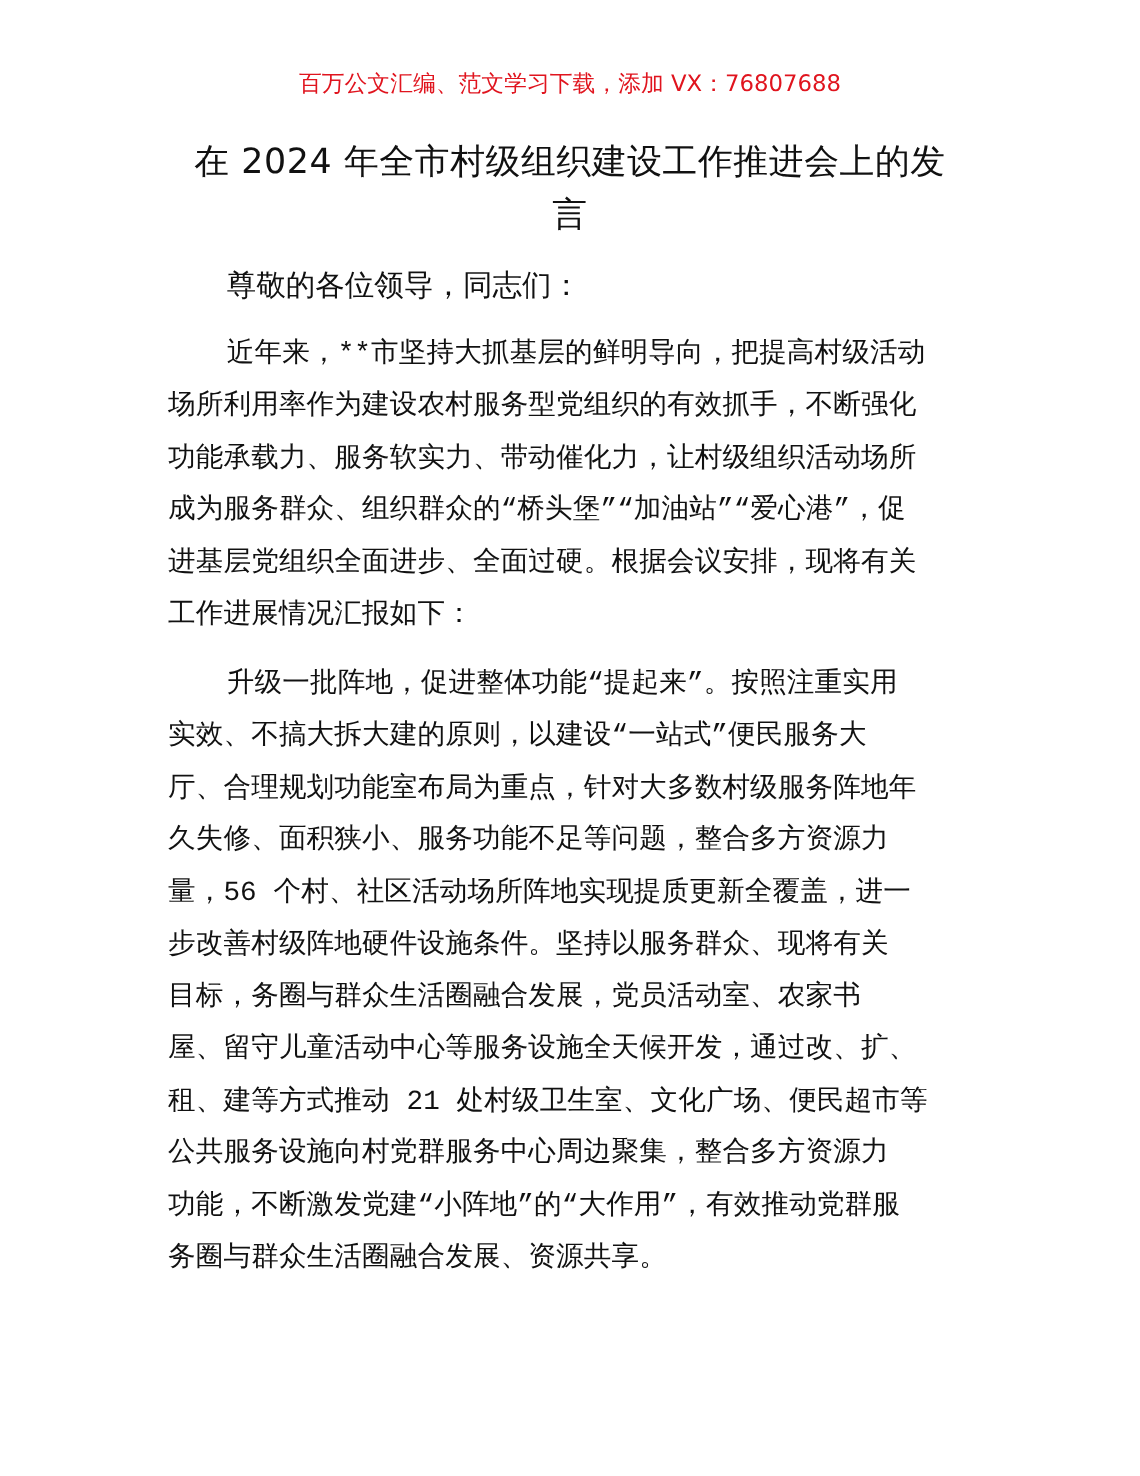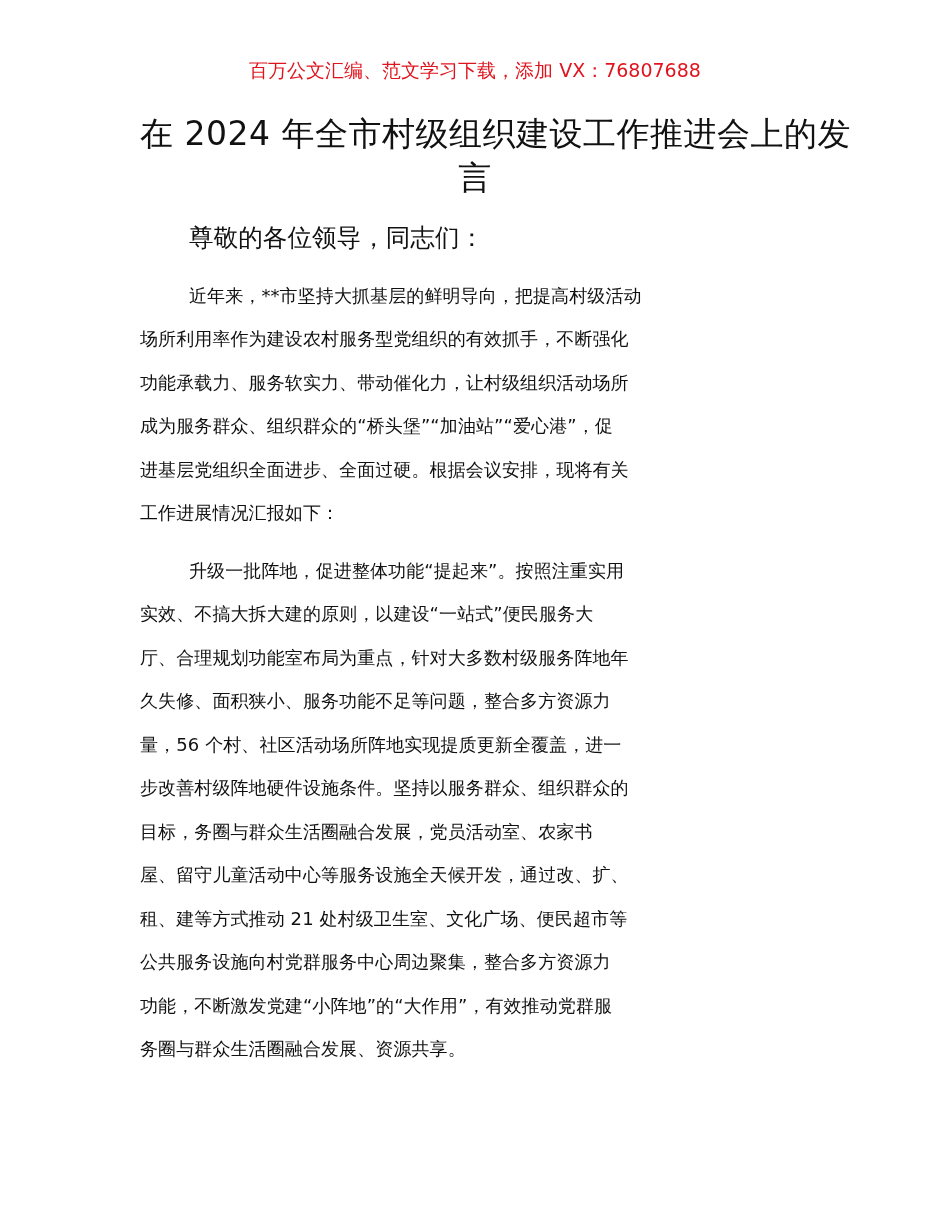--- a/index.html
+++ b/index.html
@@ -25,38 +25,39 @@
       color: #e0141e;
       line-height: 28px;
       letter-spacing: 0px;
     }
     .title {
       position: absolute;
       top: 112px;
       left: 140px;
       width: 670px;
       text-align: center;
-      font-size: 33px;
+      font-size: 29px;
       line-height: 44px;
       color: #111111;
       letter-spacing: 0.5px;
     }
     .content {
       position: absolute;
       top: 216px;
       left: 140px;
       width: 672px;
     }
     .para {
       margin: 0 0 14px 0;
-      font-size: 18px;
+      font-size: 23px;
       line-height: 43.5px;
       text-indent: 49px;
       text-align: justify;
       letter-spacing: 0.1px;
+      font-family: Liberation Mono, monospace;
     }
     .line {
       display: block;
       white-space: nowrap;
     }
     .greeting {
       margin: 0 0 14px 0;
       font-size: 24.6px;
       line-height: 43.5px;
       text-indent: 49px;
@@ -83,21 +84,21 @@
     <span class="line">进基层党组织全面进步、全面过硬。根据会议安排，现将有关</span>
     <span class="line">工作进展情况汇报如下：</span>
   </p>
 
   <p class="para" style="text-indent:0">
     <span class="line" style="padding-left:49px">升级一批阵地，促进整体功能“提起来”。按照注重实用</span>
     <span class="line">实效、不搞大拆大建的原则，以建设“一站式”便民服务大</span>
     <span class="line">厅、合理规划功能室布局为重点，针对大多数村级服务阵地年</span>
     <span class="line">久失修、面积狭小、服务功能不足等问题，整合多方资源力</span>
     <span class="line">量，56 个村、社区活动场所阵地实现提质更新全覆盖，进一</span>
-    <span class="line">步改善村级阵地硬件设施条件。坚持以服务群众、组织群众的</span>
+    <span class="line">步改善村级阵地硬件设施条件。坚持以服务群众、现将有关</span>
     <span class="line">目标，务圈与群众生活圈融合发展，党员活动室、农家书</span>
     <span class="line">屋、留守儿童活动中心等服务设施全天候开发，通过改、扩、</span>
     <span class="line">租、建等方式推动 21 处村级卫生室、文化广场、便民超市等</span>
     <span class="line">公共服务设施向村党群服务中心周边聚集，整合多方资源力</span>
     <span class="line">功能，不断激发党建“小阵地”的“大作用”，有效推动党群服</span>
     <span class="line">务圈与群众生活圈融合发展、资源共享。</span>
   </p>
 </div>
 
 </body></html>

